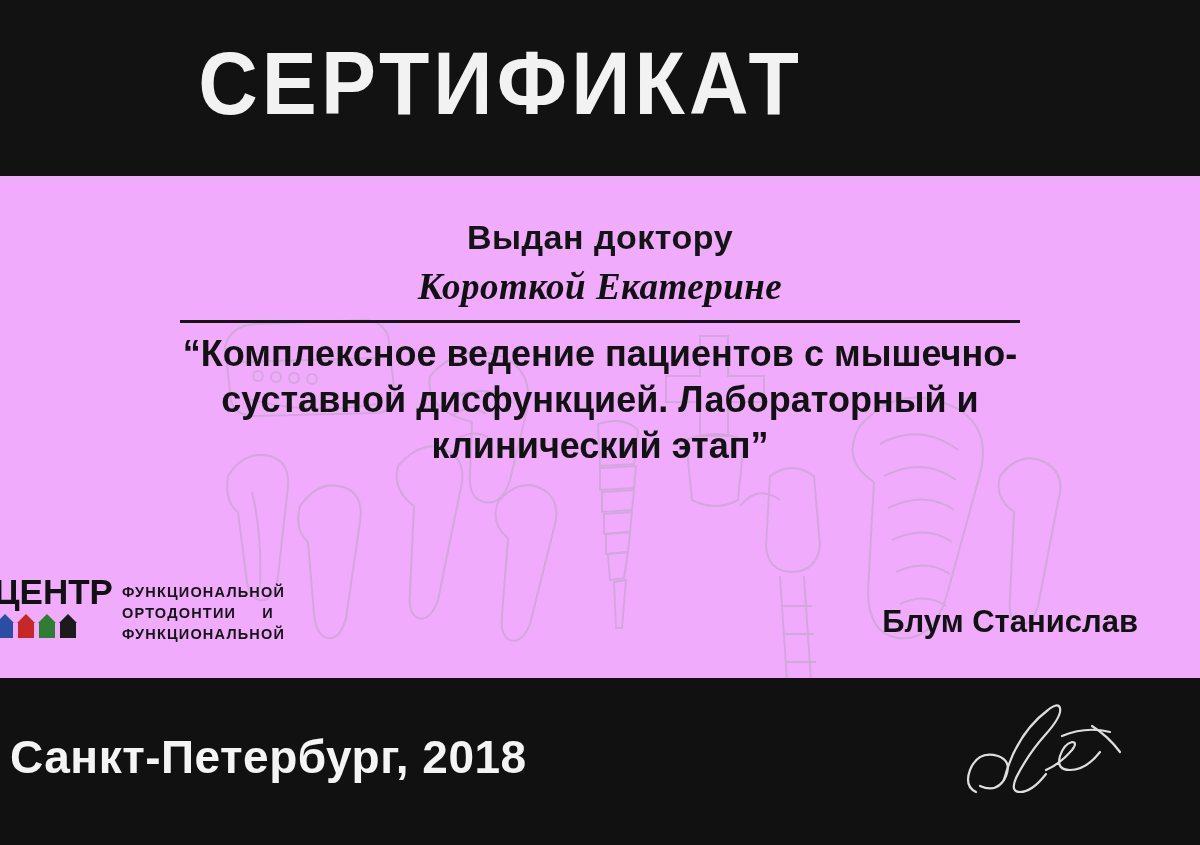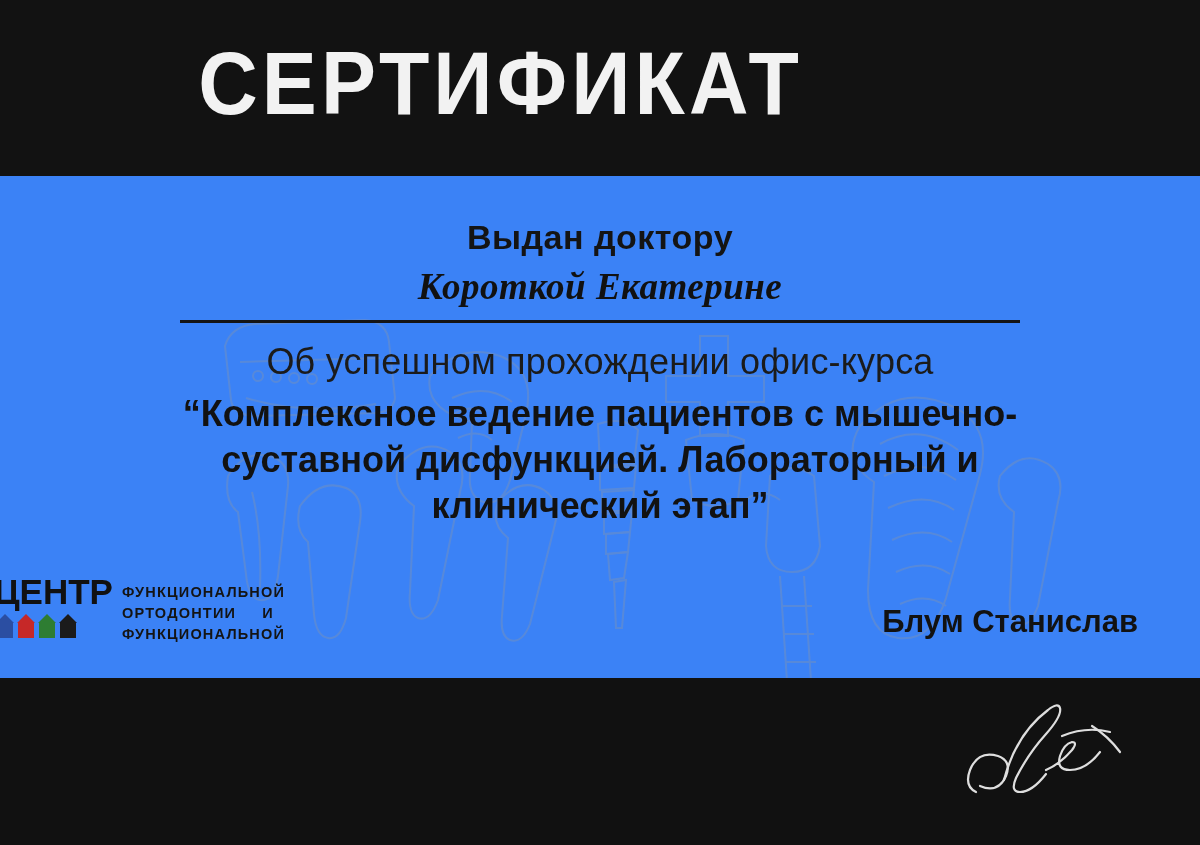--- a/index.html
+++ b/index.html
@@ -43,21 +43,21 @@
     padding-bottom: 8px;
     transform: scale(1.03, 1.12);
   }
 
   
   .panel-white {
     position: absolute;
     left: 0; top: 176px;
     width: 1200px;
     height: 514px;
-    background: #3b82f6;
+    background: #f0abfc;
     overflow: hidden;
   }
 
   
   .watermark {
     position: absolute;
     left: 0; top: 0;
     width: 1200px;
     height: 502px;
     opacity: 0.30;
@@ -272,21 +272,20 @@
         <path d="M900 428 q26 -12 46 2"></path>
 
         <path d="M1000 300 q22 -28 48 -12 q18 12 10 38 l-20 104 q-8 22 -20 18 q-10 -4 -8 -26 l4 -86 q-20 -14 -14 -36z"></path>
       </g>
     </svg>
 
     <div class="content">
       <div class="issued-to">Выдан доктору</div>
       <div class="doctor-name">Короткой Екатерине</div>
       <div class="rule"></div>
-      <div class="about-line">Об успешном прохождении офис-курса</div>
       <div class="course-title">“Комплексное ведение пациентов с мышечно-суставной дисфункцией. Лабораторный и клинический этап”</div>
     </div>
 
     <div class="logo">
       <div class="logo-mark">
         <div class="logo-word">ЦЕНТР</div>
         <div class="logo-houses">
           <div class="house" style="color:#2b4ea2">
               <div class="roof"></div>
               <div class="body"></div>
@@ -311,20 +310,21 @@
           <span>ОРТОДОНТИИ</span><span class="sp"></span><span>И</span>
         </div>
         <div>ФУНКЦИОНАЛЬНОЙ</div>
       </div>
     </div>
 
     <div class="signer">Блум Станислав</div>
   </div>
 
   <div class="band-bottom">
+    <div class="place-year">Санкт-Петербург, 2018</div>
     <svg class="signature" viewBox="0 0 190 120">
       <g fill="none" stroke="#e9e9e9" stroke-width="2.2" stroke-linecap="round">
         <path d="M34 96 q-12 -6 -6 -22 q8 -20 28 -14 q14 5 8 20 q-8 18 -26 10"></path>
         <path d="M62 84 q12 -46 44 -70 q10 -8 12 -2 q2 8 -14 26 q-18 20 -30 44 q-6 14 4 14 q12 0 26 -18"></path>
         <path d="M104 74 q14 -6 26 -20 q6 -8 0 -8 q-8 2 -12 14 q-4 14 10 14 q16 0 30 -18"></path>
         <path d="M120 40 q24 -10 48 -4"></path>
         <path d="M150 30 q16 10 28 26"></path>
       </g>
     </svg>
   </div>

